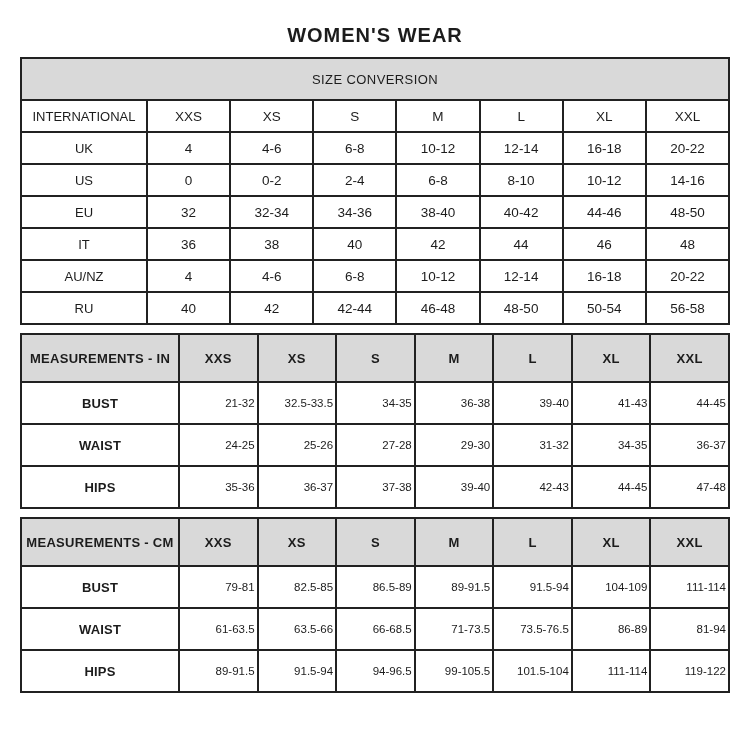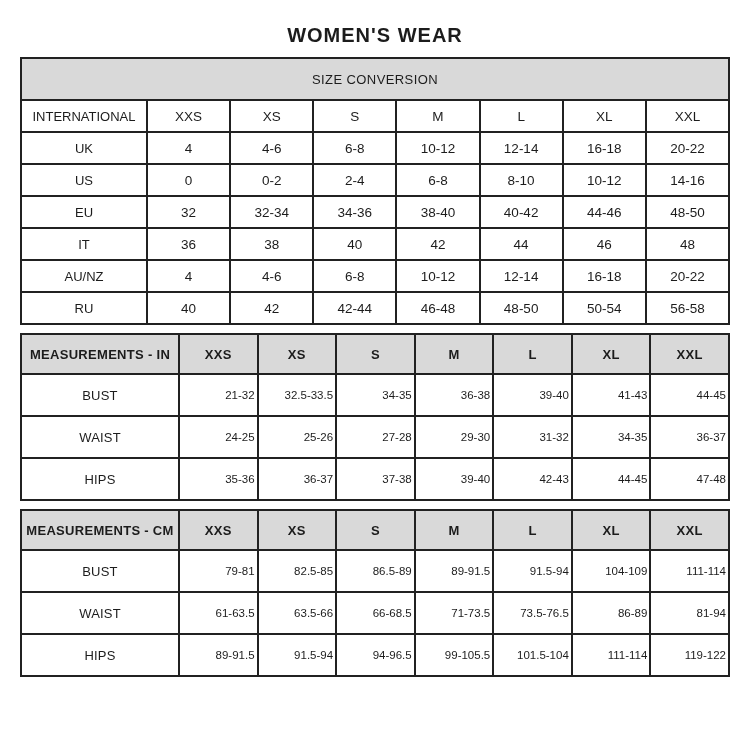--- a/index.html
+++ b/index.html
@@ -42,24 +42,24 @@
   }
   
   .sc-table td { height: 32px; font-size: 13.5px; font-weight: normal; }
   .sc-table .first-col-cell { font-size: 13px; }
   
   .m-table td { height: 42px; }
   .m-table .header-cell {
     background: #d9d9d9;
     font-weight: bold;
     font-size: 13px;
-    height: 40px;
+    height: 48px;
     letter-spacing: 0.3px;
   }
-  .m-table .label-cell { font-size: 13px; font-weight: normal; letter-spacing: 0.2px; margin-left: 12px; }
+  .m-table .label-cell { font-size: 13px; font-weight: bold; letter-spacing: 0.2px; margin-left: 12px; }
   .m-table .value-cell { font-size: 11.5px; font-weight: normal; text-align: right; }
 </style>
 </head>
 <body>
 
 <div class="page">
 
   <h1 class="page-title">WOMEN'S WEAR</h1>
 
   <table class="sc-table">

